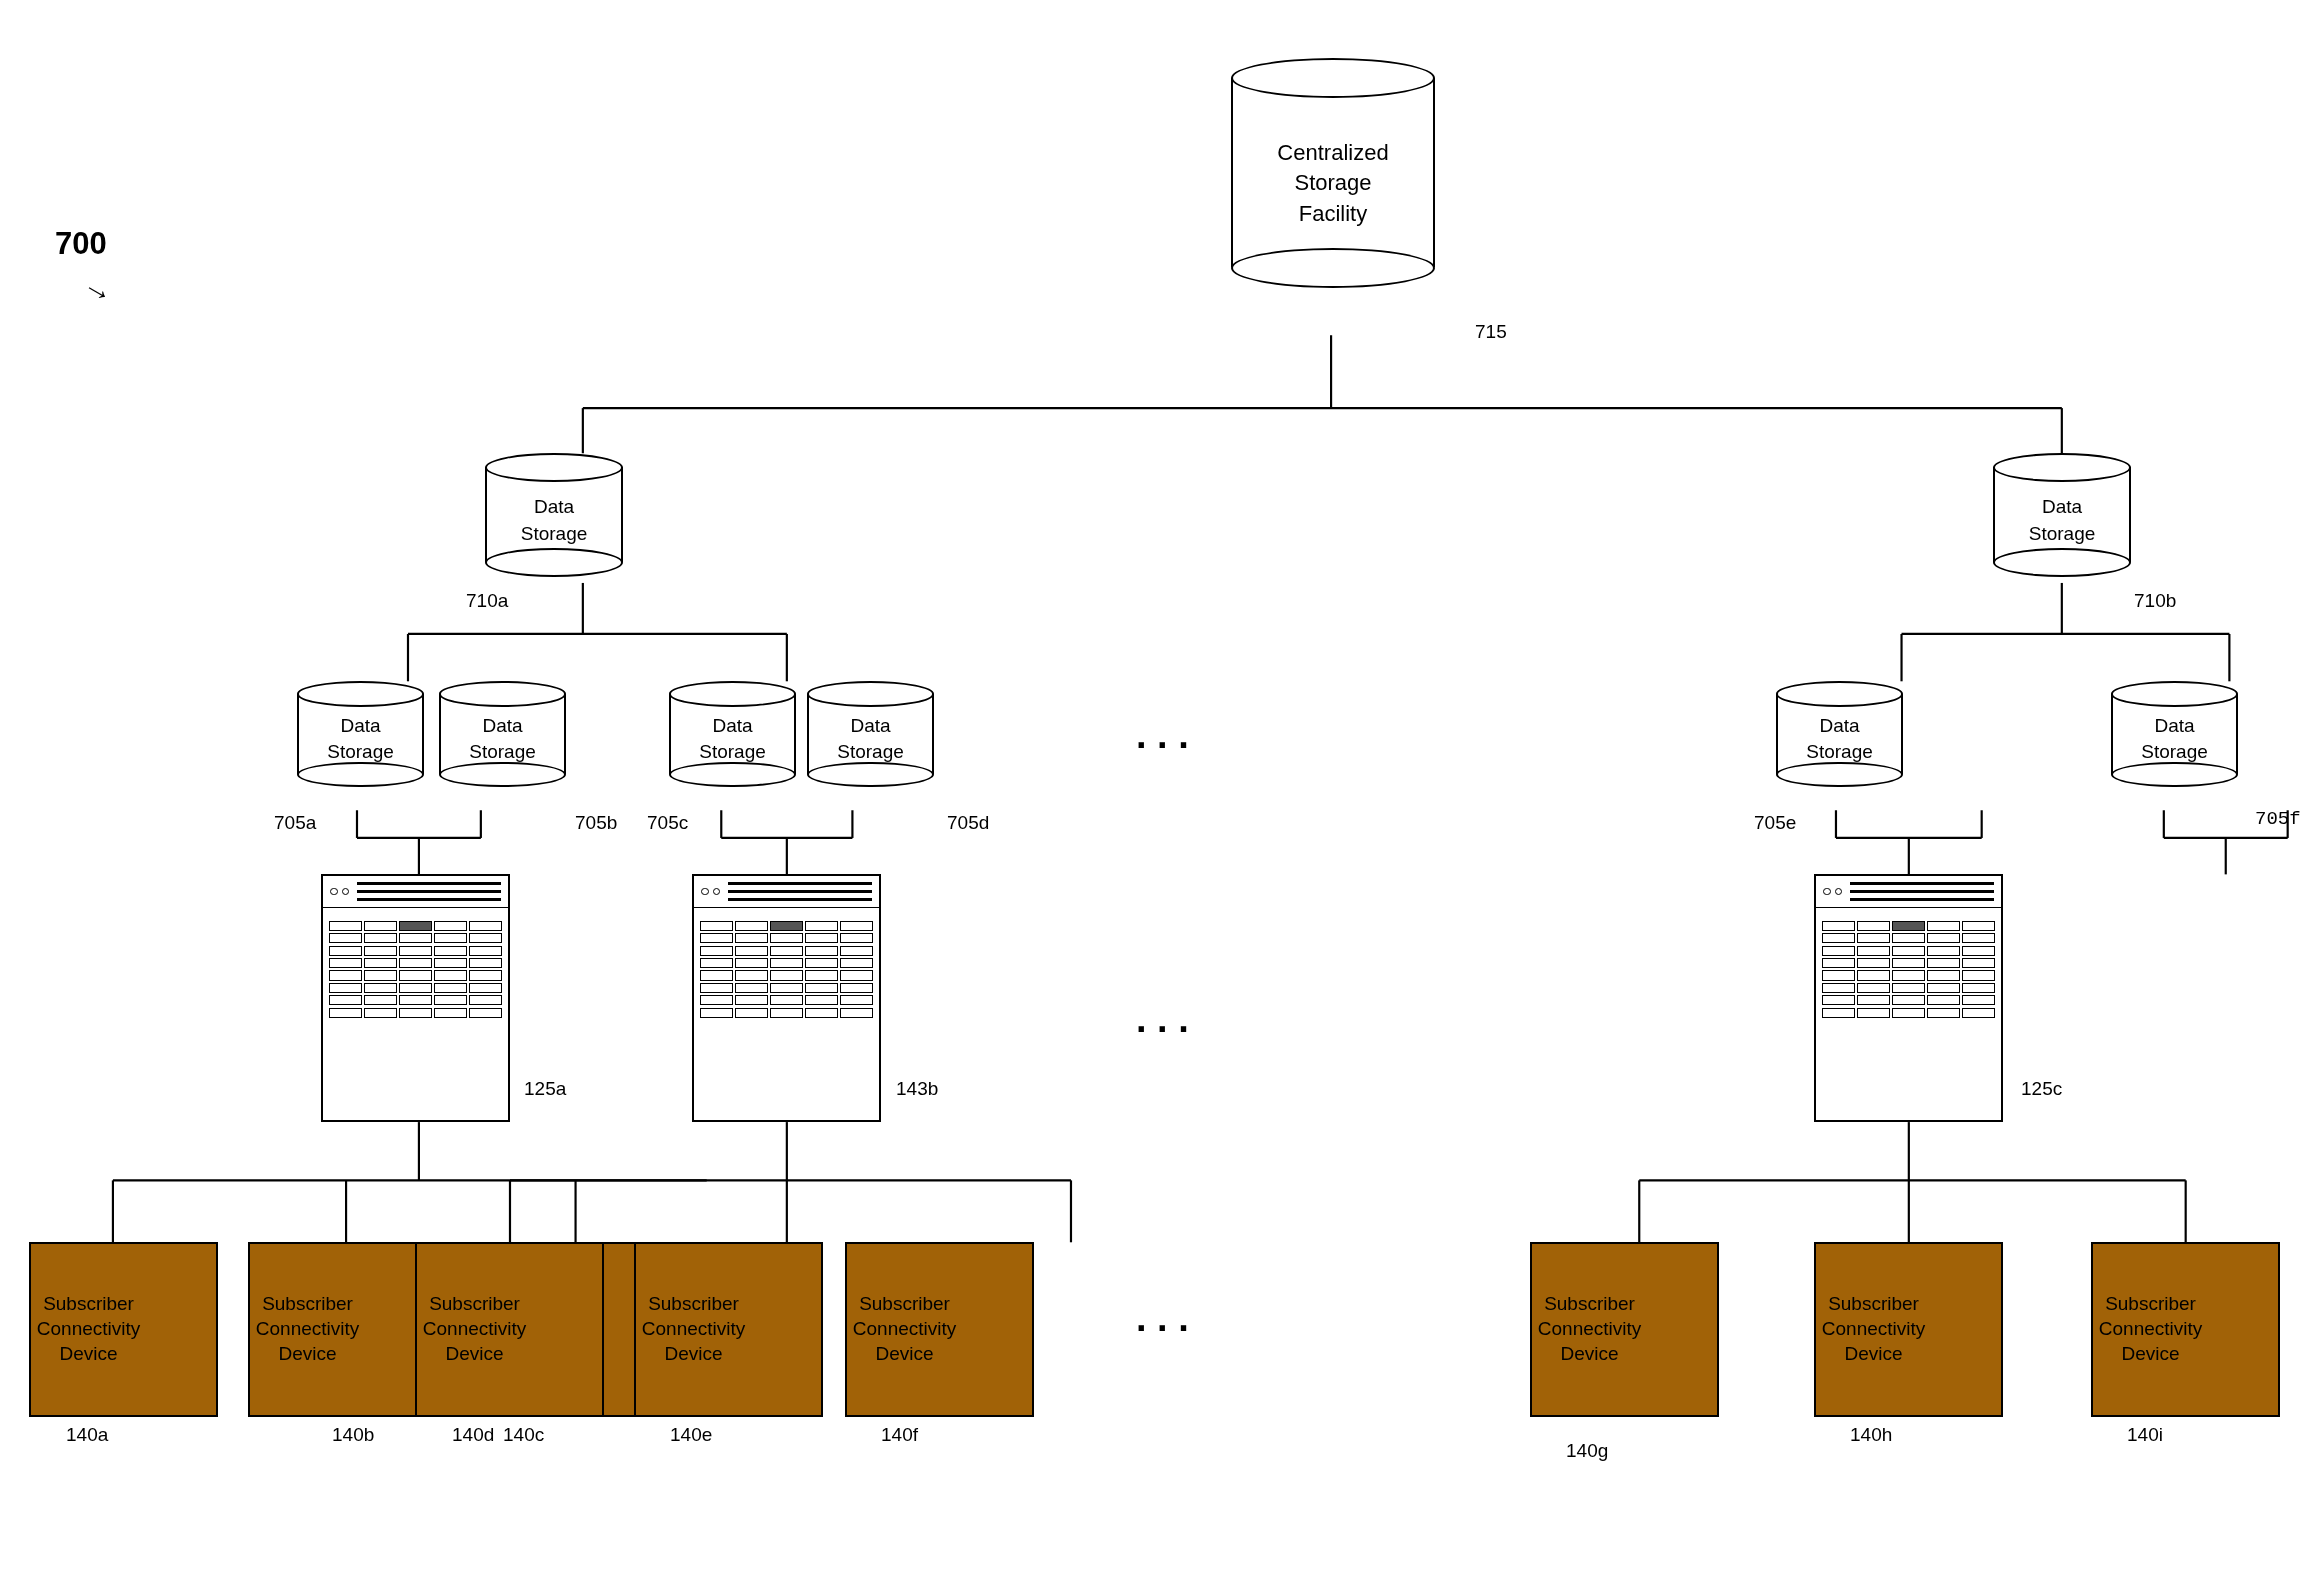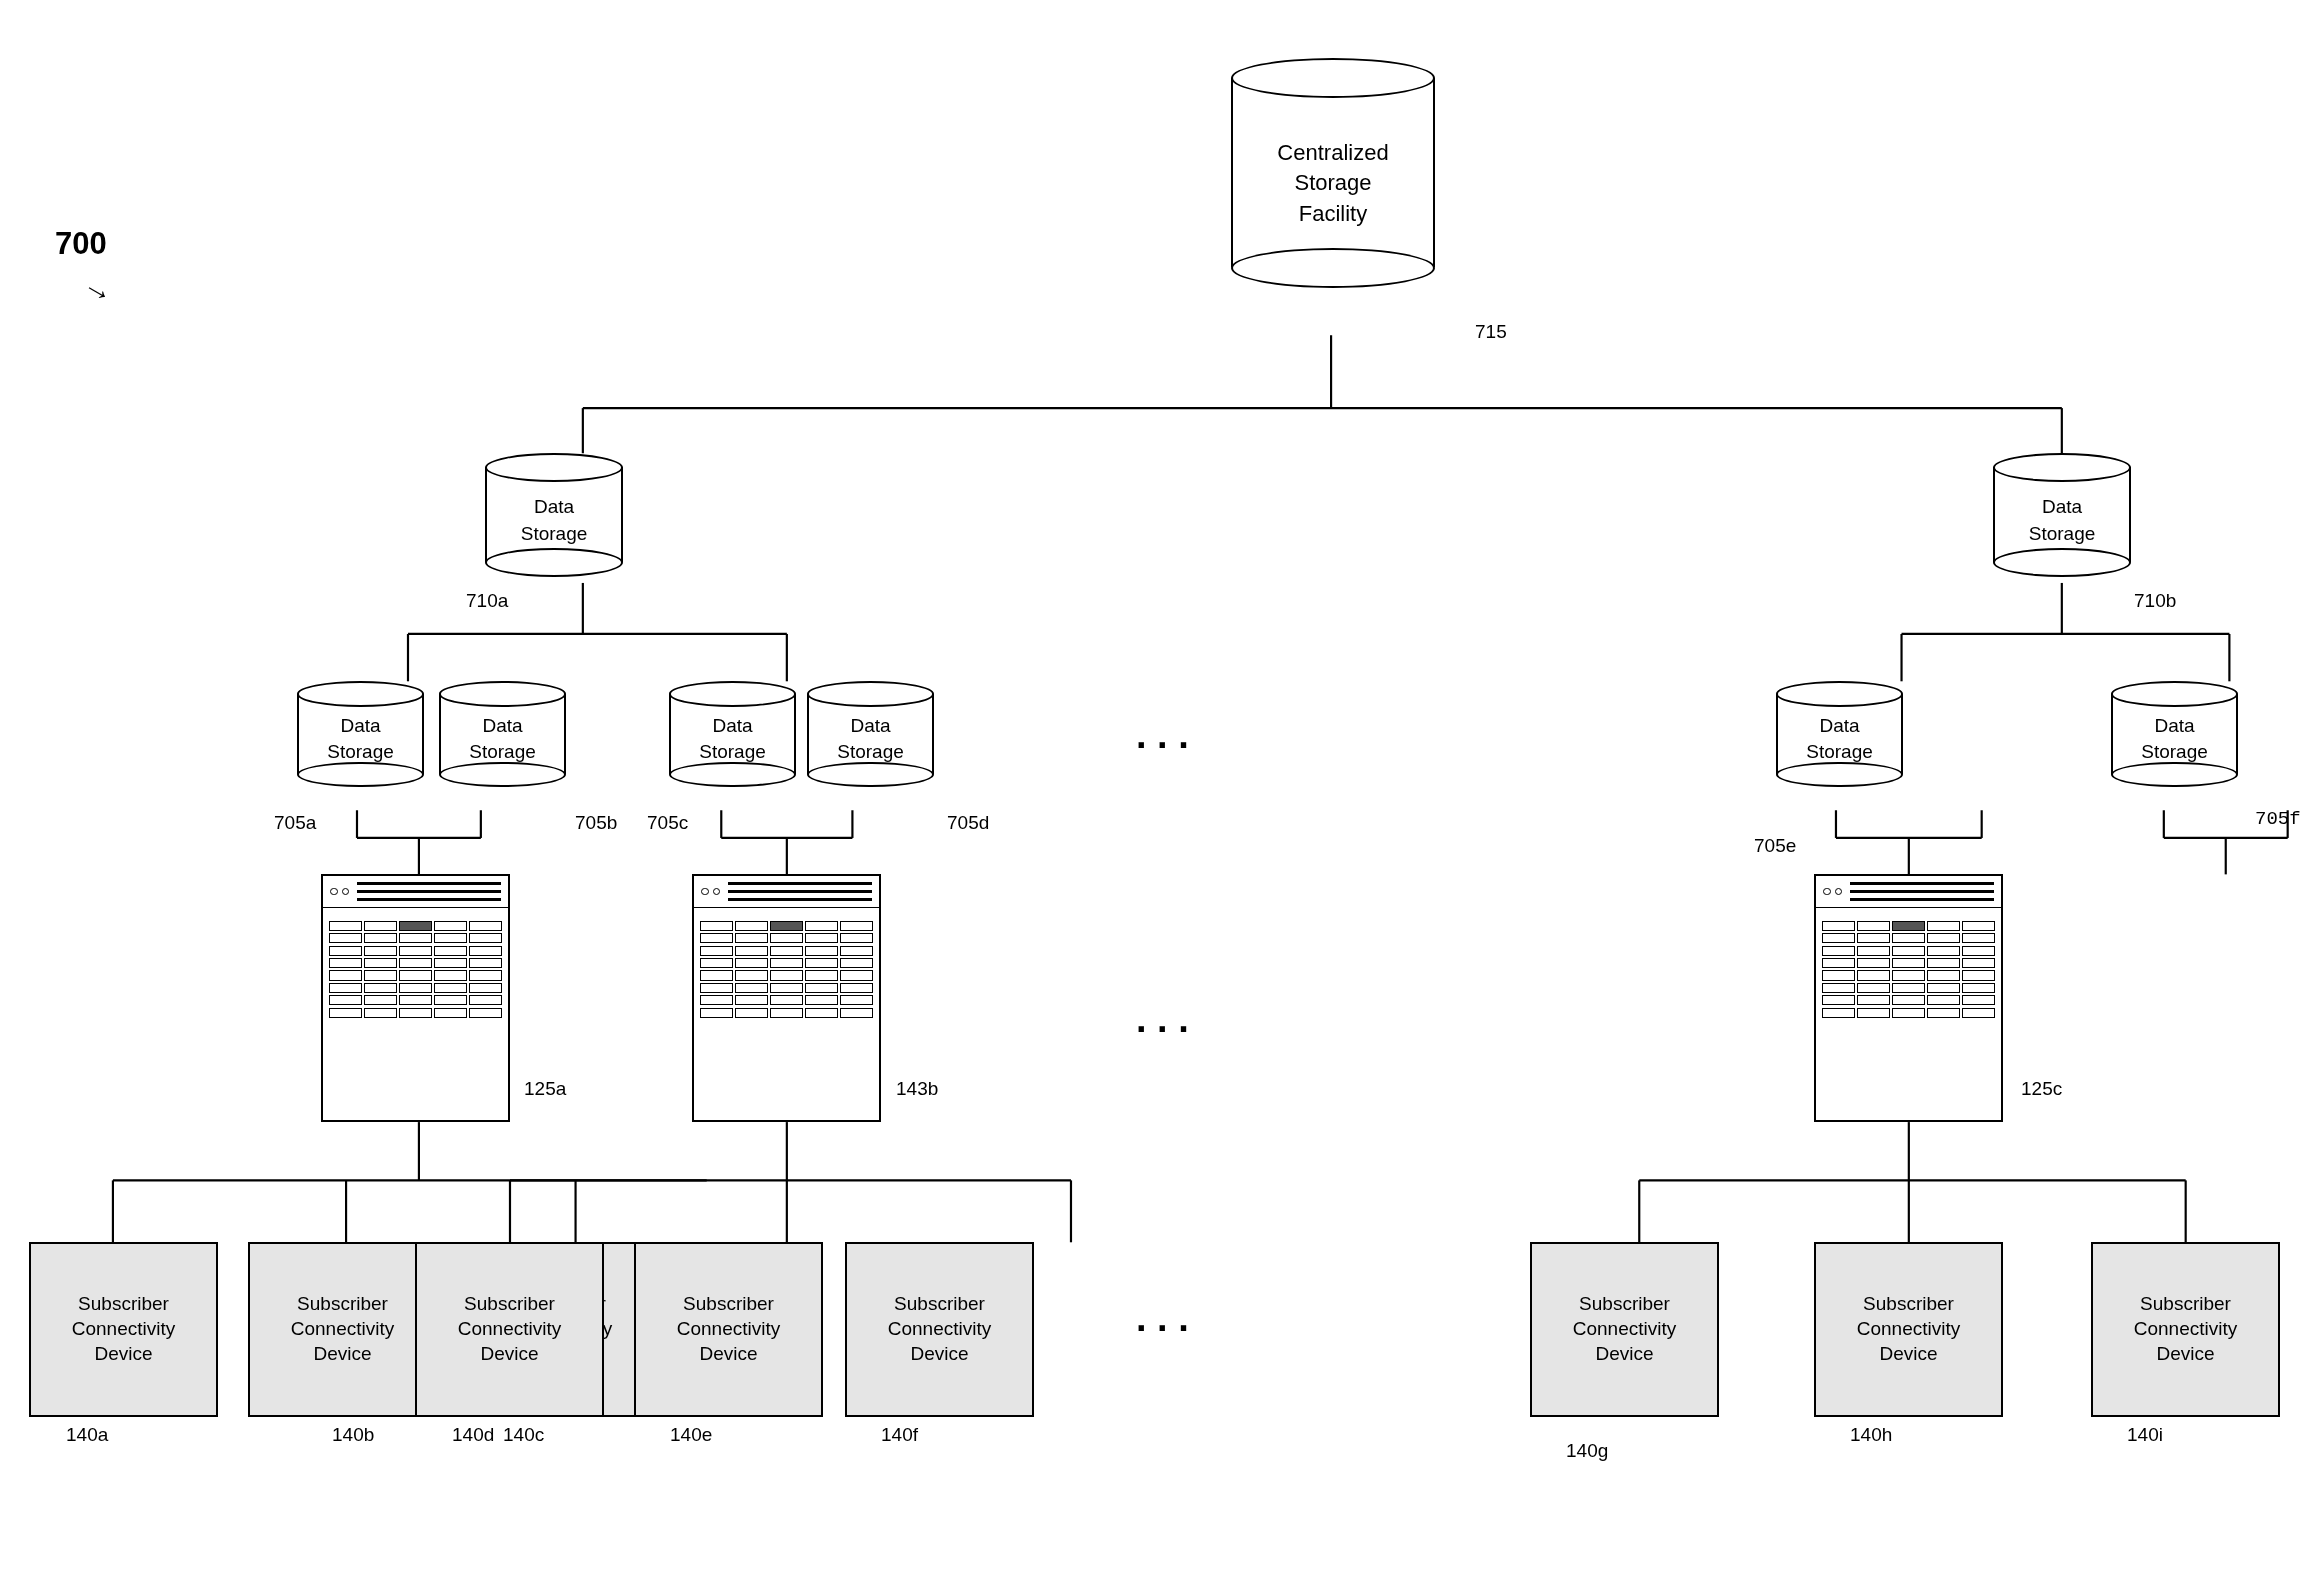--- a/index.html
+++ b/index.html
@@ -46,27 +46,27 @@
       position: absolute;
       font-size: 38px;
       font-family: Arial, sans-serif;
       font-weight: bold;
     }
 
     
     .sub-box {
       position: absolute;
       border: 2.2px solid #000;
-      background: #e5e5e5;
+      background: #a16207;
       text-align: center;
       font-size: 19px;
       line-height: 1.3;
       display: flex;
       align-items: center;
-      justify-content: center;
+      justify-content: flex-start;
       padding: 7.3px 5.8px;
     }
   </style>
 </head>
 <body>
 
 <div class="diagram">
 
   <svg class="lines-svg" viewBox="0 0 3183 2178" width="2319" height="1587">
 
@@ -187,21 +187,21 @@
     <div style="width:127px; min-height:80px; border-left:2.2px solid #000; border-right:2.2px solid #000; background:#fff; display:flex; align-items:center; justify-content:center; text-align:center; font-size:19px; line-height:1.4; z-index:1; padding:14.6px 4.4px 4.4px;">Data<br>Storage</div>
     <div style="width:127px; height:25.5px; border:2.2px solid #000; border-radius:50%; background:#fff; z-index:2; margin-top:-12.4px;"></div>
   </div>
   <div class="label" style="left:947px; top:812px;">705d</div>
 
   <div style="position:absolute; left:1763px; top:681px; display:flex; flex-direction:column; align-items:center; width:153px;">
     <div style="width:127px; height:25.5px; border:2.2px solid #000; border-radius:50%; background:#fff; z-index:2; margin-bottom:-12.4px;"></div>
     <div style="width:127px; min-height:80px; border-left:2.2px solid #000; border-right:2.2px solid #000; background:#fff; display:flex; align-items:center; justify-content:center; text-align:center; font-size:19px; line-height:1.4; z-index:1; padding:14.6px 4.4px 4.4px;">Data<br>Storage</div>
     <div style="width:127px; height:25.5px; border:2.2px solid #000; border-radius:50%; background:#fff; z-index:2; margin-top:-12.4px;"></div>
   </div>
-  <div class="label" style="left:1754px; top:812px;margin-top:23px;">705e</div>
+  <div class="label" style="left:1754px; top:812px;">705e</div>
 
   <div style="position:absolute; left:2098px; top:681px; display:flex; flex-direction:column; align-items:center; width:153px;">
     <div style="width:127px; height:25.5px; border:2.2px solid #000; border-radius:50%; background:#fff; z-index:2; margin-bottom:-12.4px;"></div>
     <div style="width:127px; min-height:80px; border-left:2.2px solid #000; border-right:2.2px solid #000; background:#fff; display:flex; align-items:center; justify-content:center; text-align:center; font-size:19px; line-height:1.4; z-index:1; padding:14.6px 4.4px 4.4px;">Data<br>Storage</div>
     <div style="width:127px; height:25.5px; border:2.2px solid #000; border-radius:50%; background:#fff; z-index:2; margin-top:-12.4px;"></div>
   </div>
   <div class="label" style="left:2255px; top:808px;font-family:Liberation Mono, monospace;">705f</div>
 
   <div style="position:absolute; left:321px; top:874px; width:189px; height:248px; border:2.2px solid #000; background:#fff;">
 

